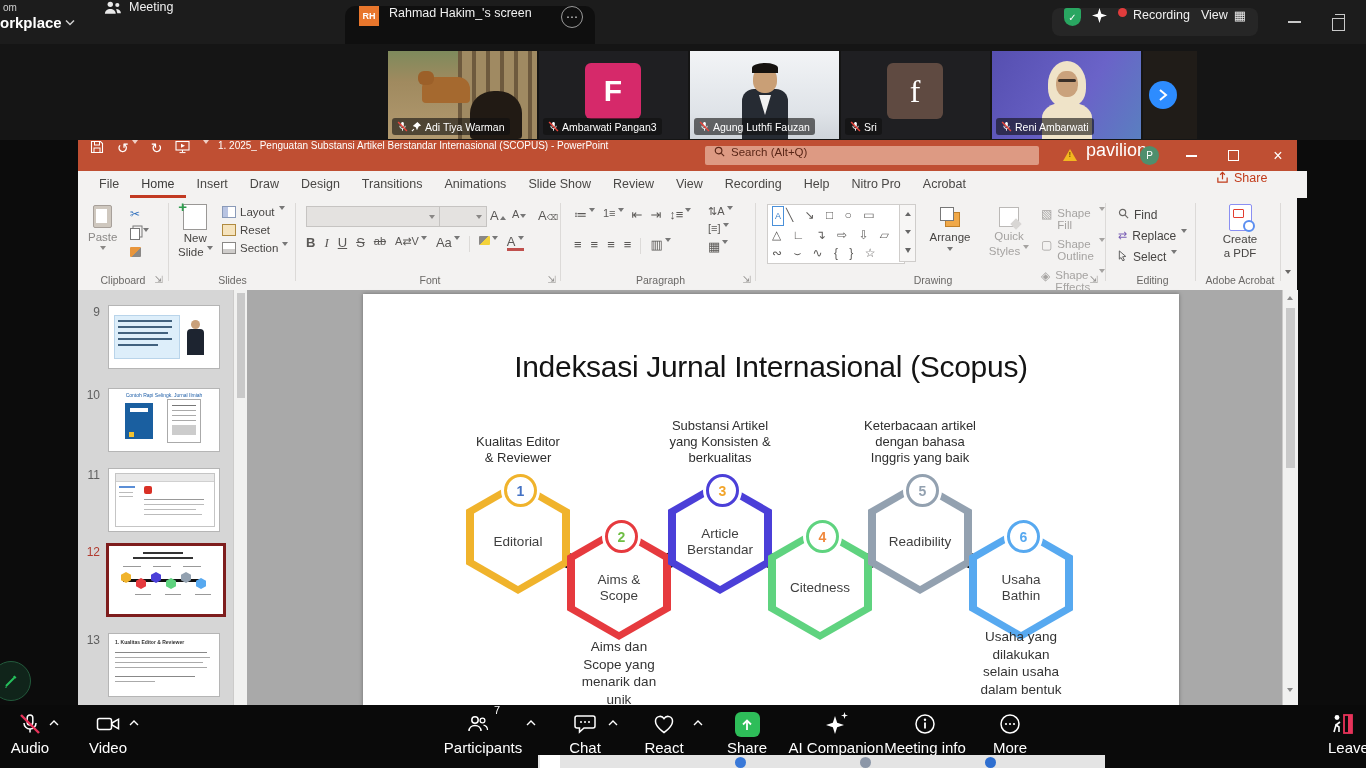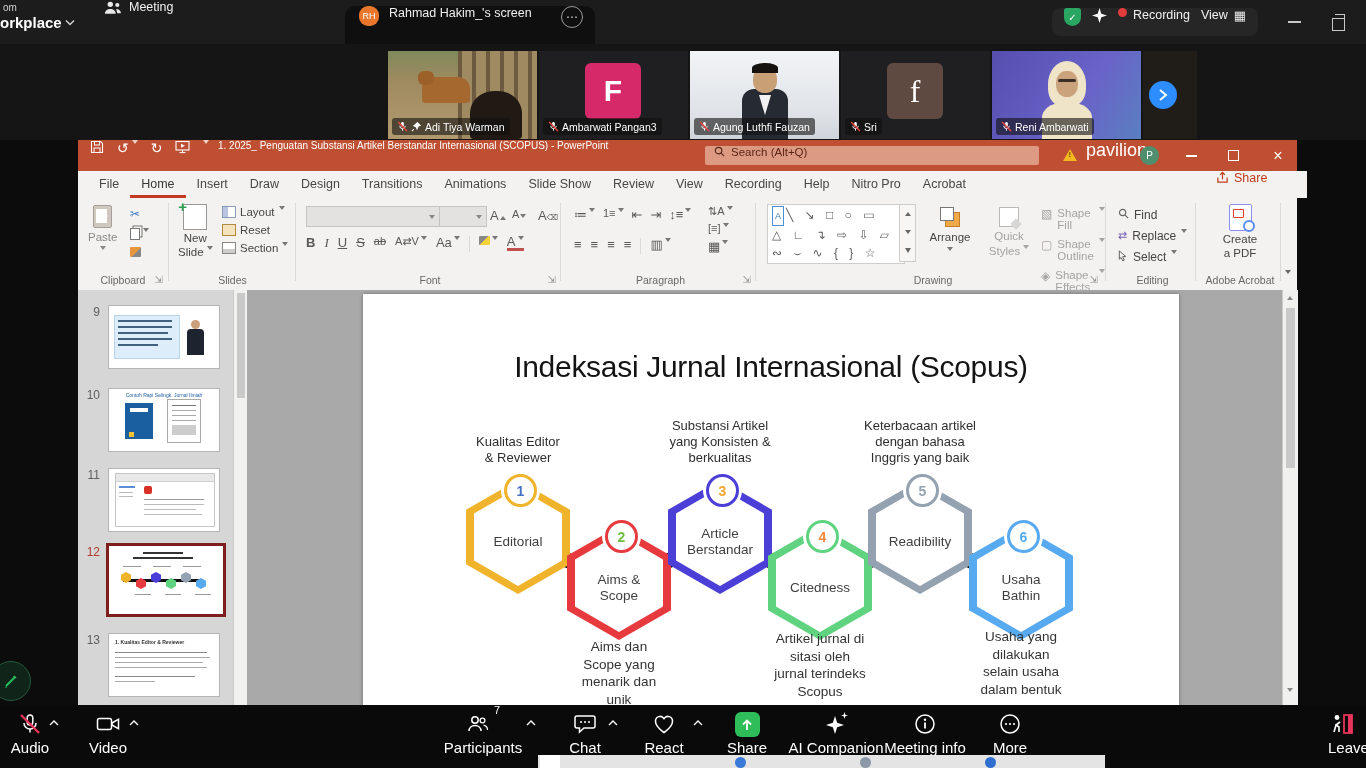--- a/index.html
+++ b/index.html
@@ -11,21 +11,21 @@
   .col{display:flex;flex-direction:column;align-items:center}
   .nw{white-space:nowrap}
   
   .cd{width:0;height:0;border-left:3.5px solid transparent;border-right:3.5px solid transparent;border-top:4px solid currentColor;display:inline-block}
   .cu{width:0;height:0;border-left:3.5px solid transparent;border-right:3.5px solid transparent;border-bottom:4px solid currentColor;display:inline-block}
   
   .topbar{left:0;top:0;width:1366px;height:44px;background:#1c1c1c}
   .brand1{left:3px;top:2px;font-size:10px;color:#cfcfcf}
   .brand2{left:0;top:14px;font-size:15px;color:#fff;font-weight:700}
   .scrtab{left:345px;top:6px;width:250px;height:38px;background:#0f0f0f;border-radius:10px 10px 0 0}
-  .rh{width:20px;height:20px;background:#e8762c;border-radius:9px;font-size:9px;font-weight:400;color:#fff}
+  .rh{width:20px;height:20px;background:#e8762c;border-radius:0;font-size:9px;font-weight:700;color:#fff}
   .ellip{width:20px;height:20px;border:1px solid #9a9a9a;border-radius:50%;color:#d8d8d8;font-size:12px}
   .statuspill{left:1052px;top:8px;height:28px;background:#262626;border-radius:8px;padding:0 12px;gap:11px}
   .shield{width:17px;height:18px;background:#29a661;border-radius:3px 3px 9px 9px;color:#fff;font-size:10px}
   .spark{width:15px;height:15px;background:#fff;clip-path:polygon(50% 0,62% 38%,100% 50%,62% 62%,50% 100%,38% 62%,0 50%,38% 38%)}
   .sparkS{width:7px;height:7px;background:#fff;clip-path:polygon(50% 0,62% 38%,100% 50%,62% 62%,50% 100%,38% 62%,0 50%,38% 38%)}
   .recdot{width:9px;height:9px;border-radius:50%;background:#e03c3c}
   .wtxt{font-size:12.5px;color:#f0f0f0}
   .restico{width:11px;height:11px;border:1.5px solid #c8c8c8;position:relative}
   .restico:before{content:"";position:absolute;left:2px;top:-5px;width:9px;height:9px;border:1.5px solid #c8c8c8;border-bottom:none;border-left:none}
   
@@ -630,24 +630,20 @@
           <div class="numc bd2" style="left:242px;top:226px">2</div>
           <div class="numc bd3" style="left:343px;top:180px">3</div>
           <div class="numc bd4" style="left:443px;top:226px">4</div>
           <div class="numc bd5" style="left:543px;top:180px">5</div>
           <div class="numc bd6" style="left:644px;top:226px">6</div>
 
           <div class="sbcap" style="left:186px;top:344px;width:140px">Aims dan
 Scope yang
 menarik dan
 unik</div>
-          <div class="sbcap" style="left:387px;top:336px;width:140px">Artikel jurnal di
-sitasi oleh
-jurnal terindeks
-Scopus</div>
           <div class="sbcap" style="left:588px;top:334px;width:140px">Usaha yang
 dilakukan
 selain usaha
 dalam bentuk</div>
         </div>
       </div>
 
       <div class="ab rscroll">
         <i class="cu ab" style="left:4px;top:6px;color:#888"></i>
         <div class="sthumb" style="left:3px;top:18px;width:9px;height:160px"></div>

